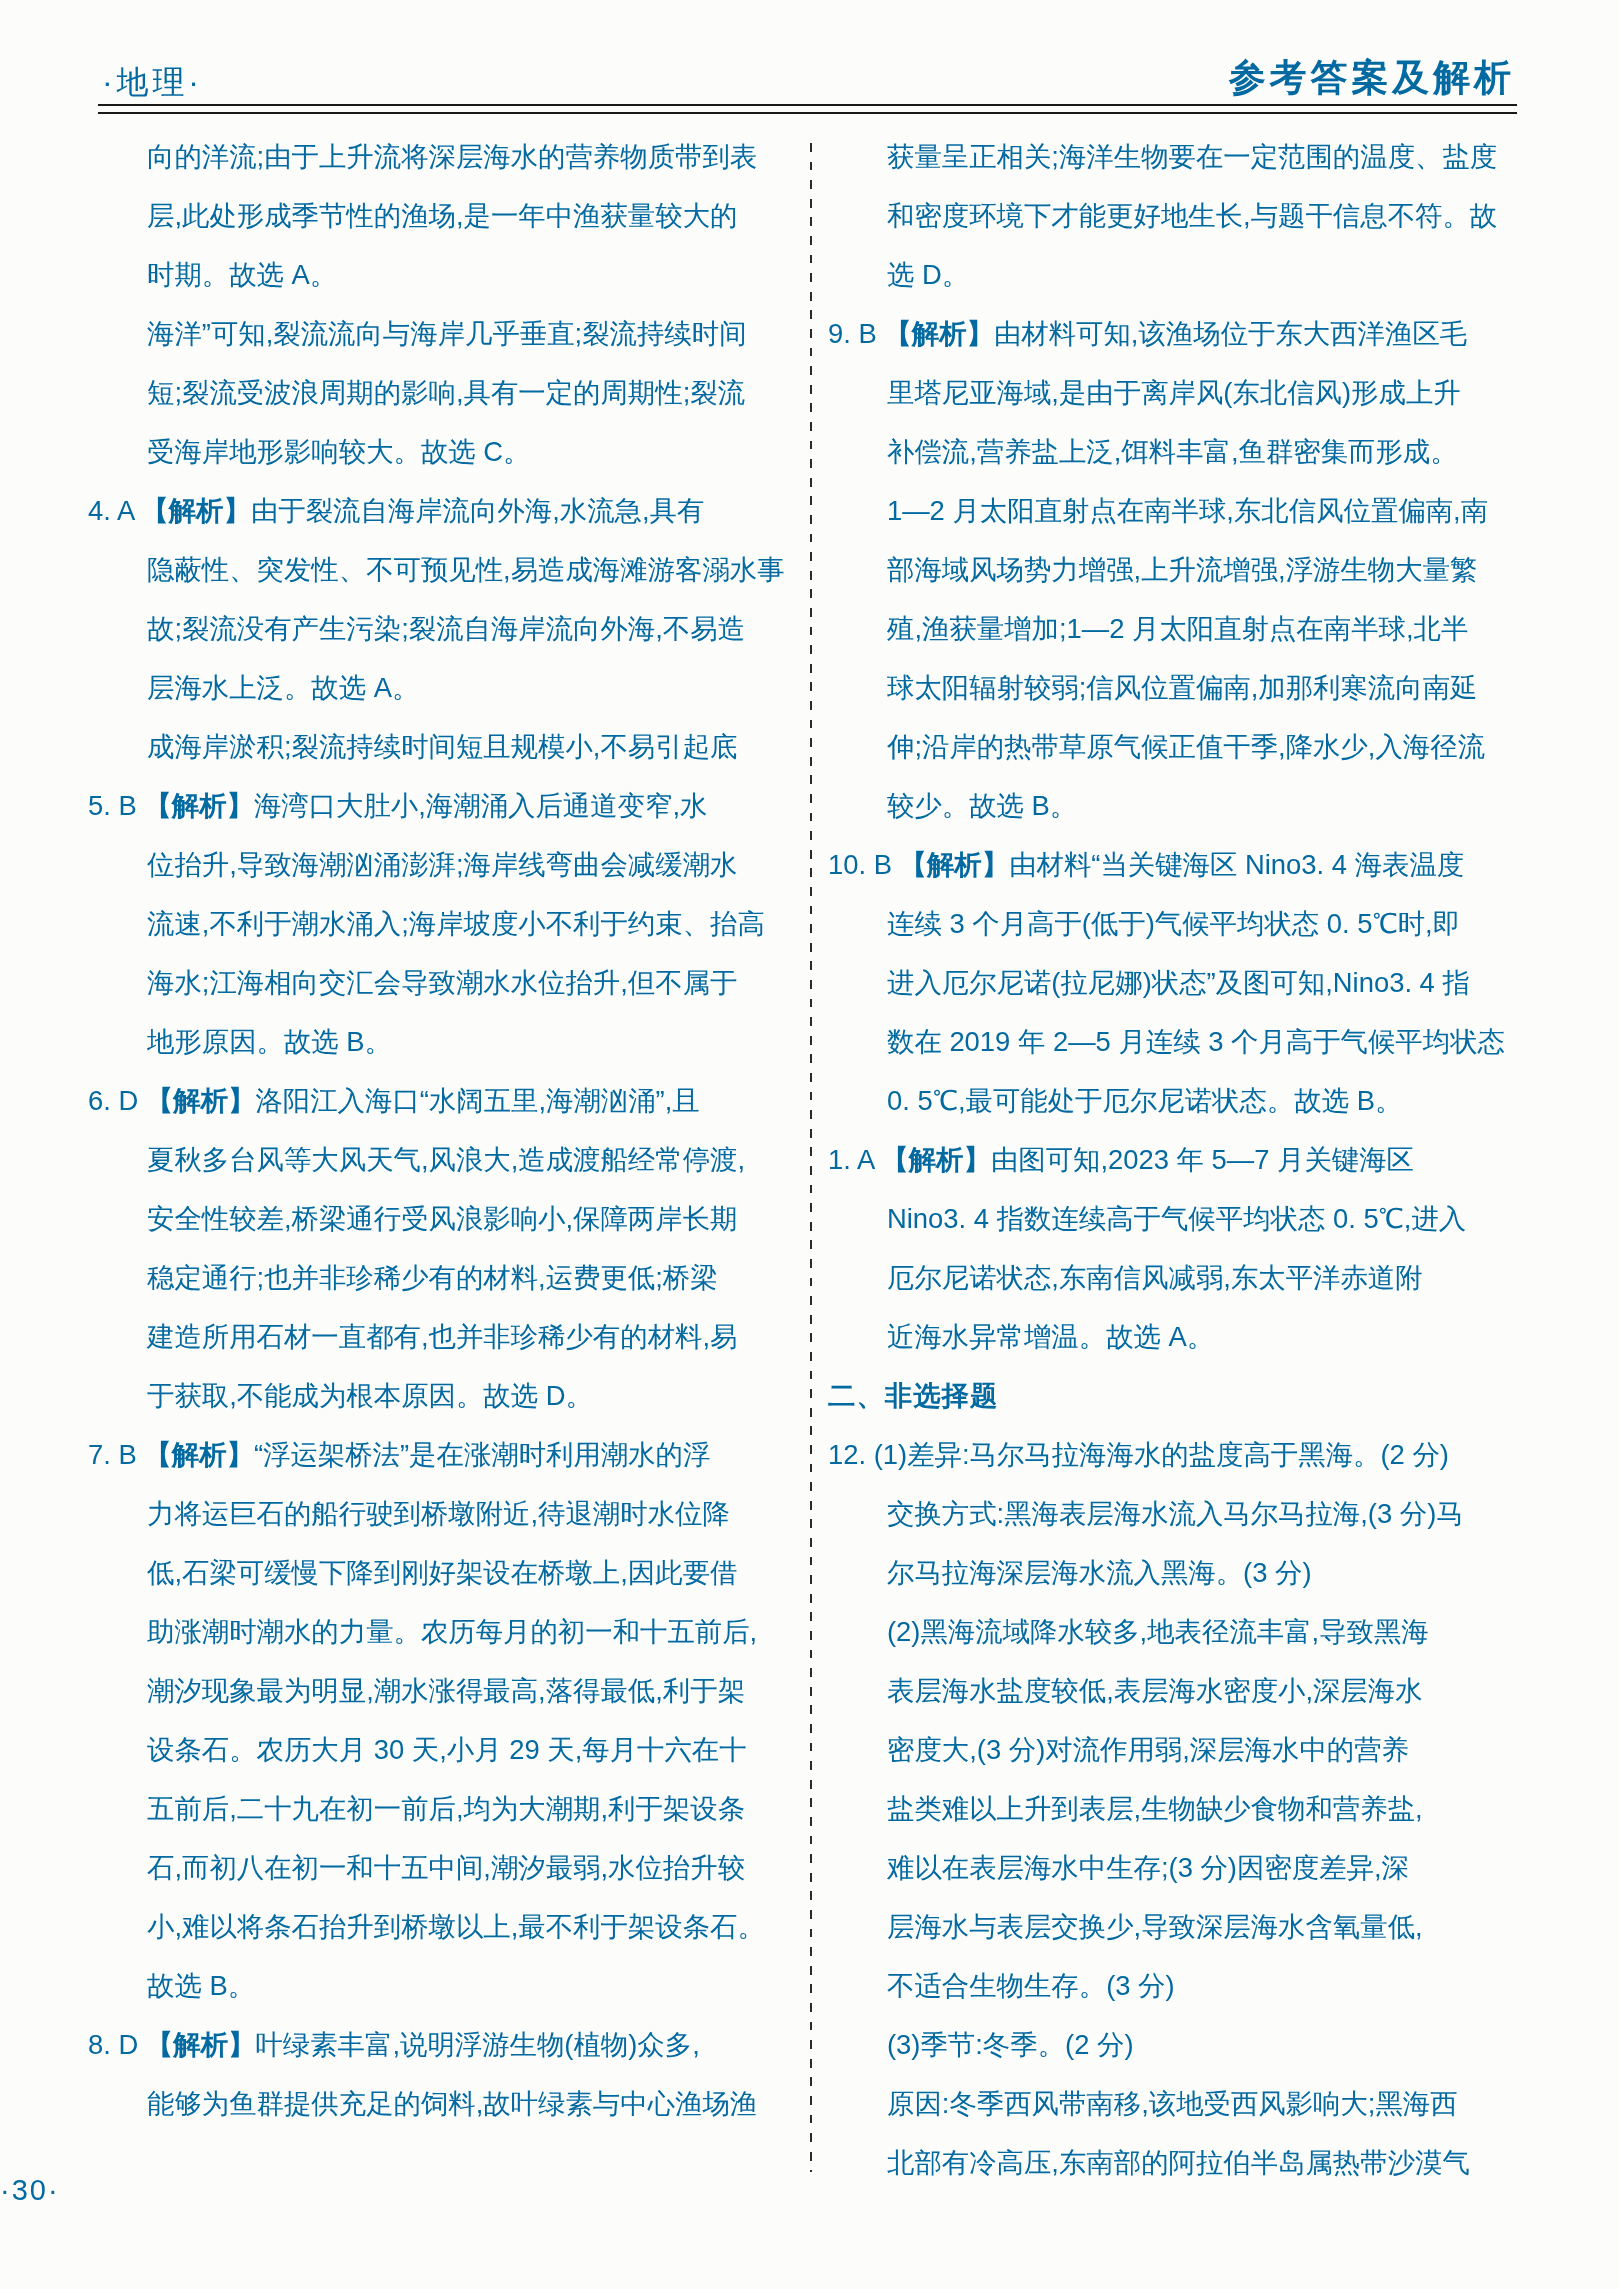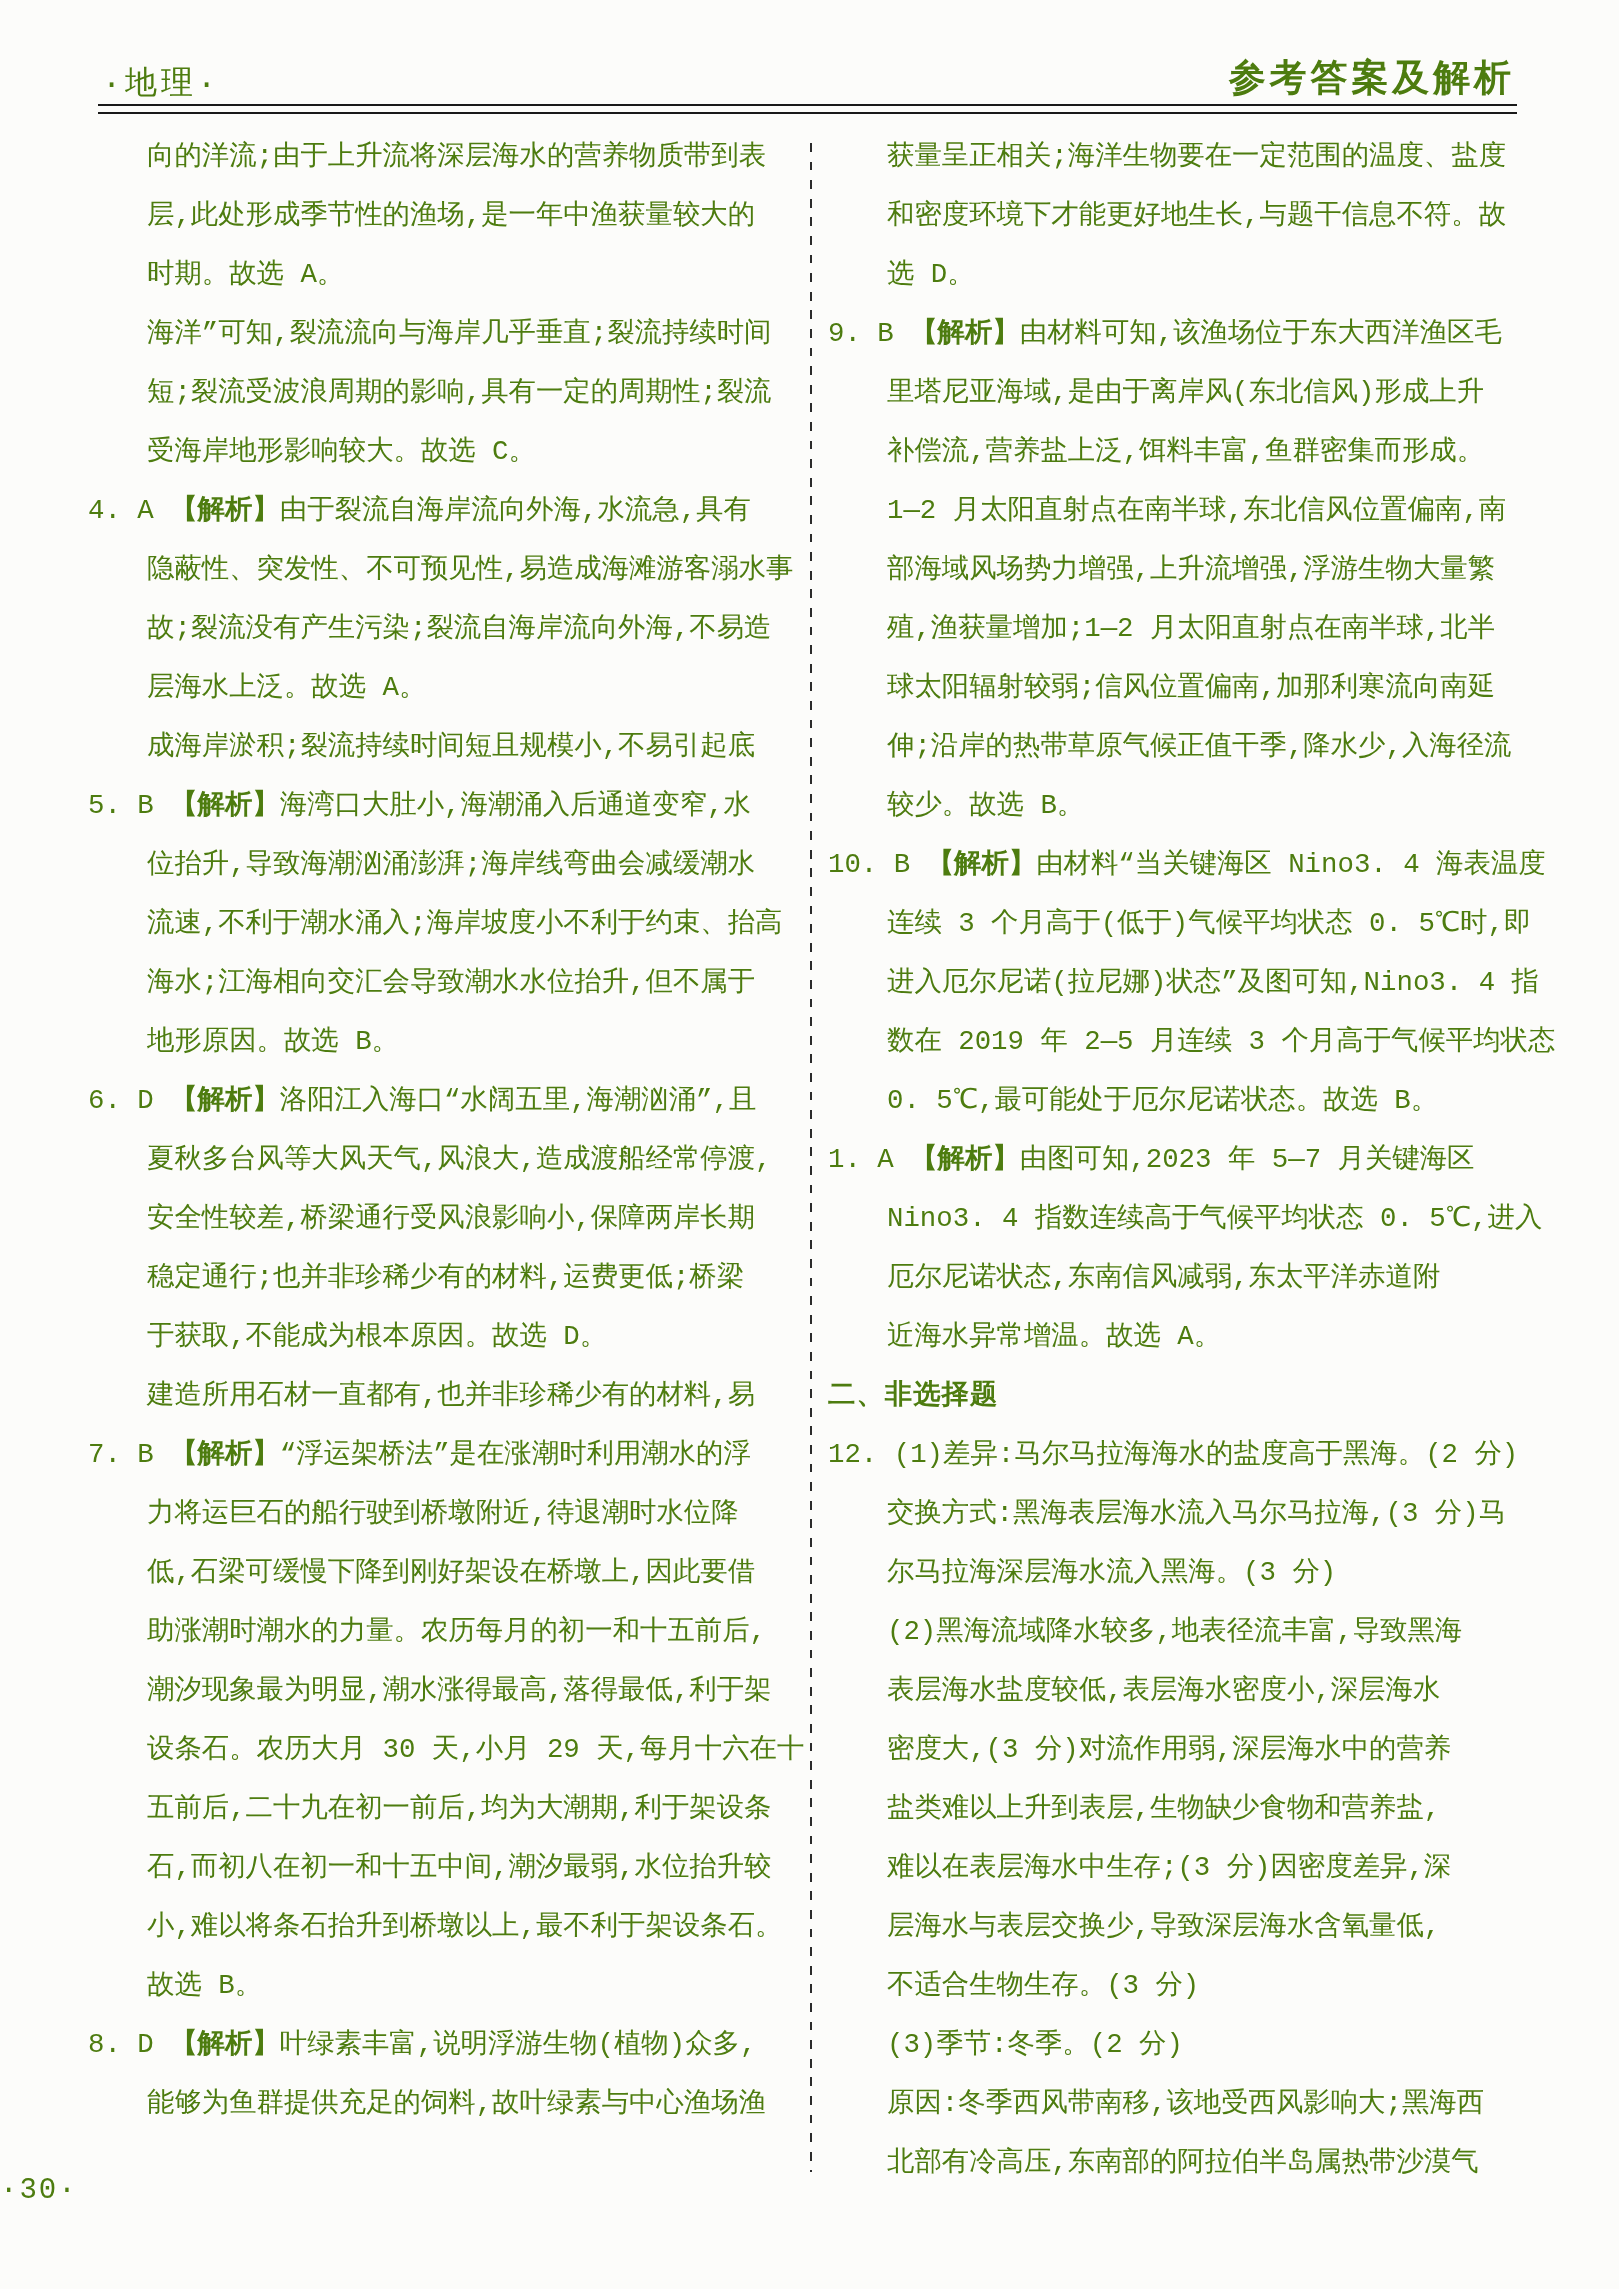--- a/index.html
+++ b/index.html
@@ -1,19 +1,19 @@
 <!DOCTYPE html>
 <html><head>
 <meta charset="utf-8">
 <style>
   html,body{margin:0;padding:0;background:#e9e9e7;}
   .page{
     position:relative;width:1619px;height:2290px;margin:0 auto;
-    background:#fcfcfa;color:#4d7c0f;overflow:hidden;
-    font-family:Liberation Mono, monospace;
+    background:#fcfcfa;color:#0369a1;overflow:hidden;
+    font-family:Liberation Sans, sans-serif;
   }
   .hdr-subject{position:absolute;left:102px;top:61px;font-size:32px;letter-spacing:3.9px;}
   .hdr-title{position:absolute;right:104px;top:53px;font-size:37px;font-weight:700;letter-spacing:3.9px;}
   .hdr-rule{position:absolute;left:98px;right:102px;top:104px;height:5.9px;
     border-top:2px solid #191919;border-bottom:2.9px solid #191919;}
   .col{position:absolute;top:127px;font-size:27.4px;line-height:59px;}
   .col-left{left:88px;width:700px;}
   .col-right{left:828px;width:696px;}
   .line{white-space:nowrap;padding-left:0;}
   .line.ind{padding-left:59px;}
@@ -46,22 +46,22 @@
       <div class="line ind">成海岸淤积;裂流持续时间短且规模小,不易引起底</div>
       <div class="line">5. B <b>【解析】</b>海湾口大肚小,海潮涌入后通道变窄,水</div>
       <div class="line ind">位抬升,导致海潮汹涌澎湃;海岸线弯曲会减缓潮水</div>
       <div class="line ind">流速,不利于潮水涌入;海岸坡度小不利于约束、抬高</div>
       <div class="line ind">海水;江海相向交汇会导致潮水水位抬升,但不属于</div>
       <div class="line ind">地形原因。故选 B。</div>
       <div class="line">6. D <b>【解析】</b>洛阳江入海口“水阔五里,海潮汹涌”,且</div>
       <div class="line ind">夏秋多台风等大风天气,风浪大,造成渡船经常停渡,</div>
       <div class="line ind">安全性较差,桥梁通行受风浪影响小,保障两岸长期</div>
       <div class="line ind">稳定通行;也并非珍稀少有的材料,运费更低;桥梁</div>
+      <div class="line ind">建造所用石材一直都有,也并非珍稀少有的材料,易</div>
       <div class="line ind">于获取,不能成为根本原因。故选 D。</div>
-      <div class="line ind">建造所用石材一直都有,也并非珍稀少有的材料,易</div>
       <div class="line">7. B <b>【解析】</b>“浮运架桥法”是在涨潮时利用潮水的浮</div>
       <div class="line ind">力将运巨石的船行驶到桥墩附近,待退潮时水位降</div>
       <div class="line ind">低,石梁可缓慢下降到刚好架设在桥墩上,因此要借</div>
       <div class="line ind">助涨潮时潮水的力量。农历每月的初一和十五前后,</div>
       <div class="line ind">潮汐现象最为明显,潮水涨得最高,落得最低,利于架</div>
       <div class="line ind">设条石。农历大月 30 天,小月 29 天,每月十六在十</div>
       <div class="line ind">五前后,二十九在初一前后,均为大潮期,利于架设条</div>
       <div class="line ind">石,而初八在初一和十五中间,潮汐最弱,水位抬升较</div>
       <div class="line ind">小,难以将条石抬升到桥墩以上,最不利于架设条石。</div>
       <div class="line ind">故选 B。</div>

